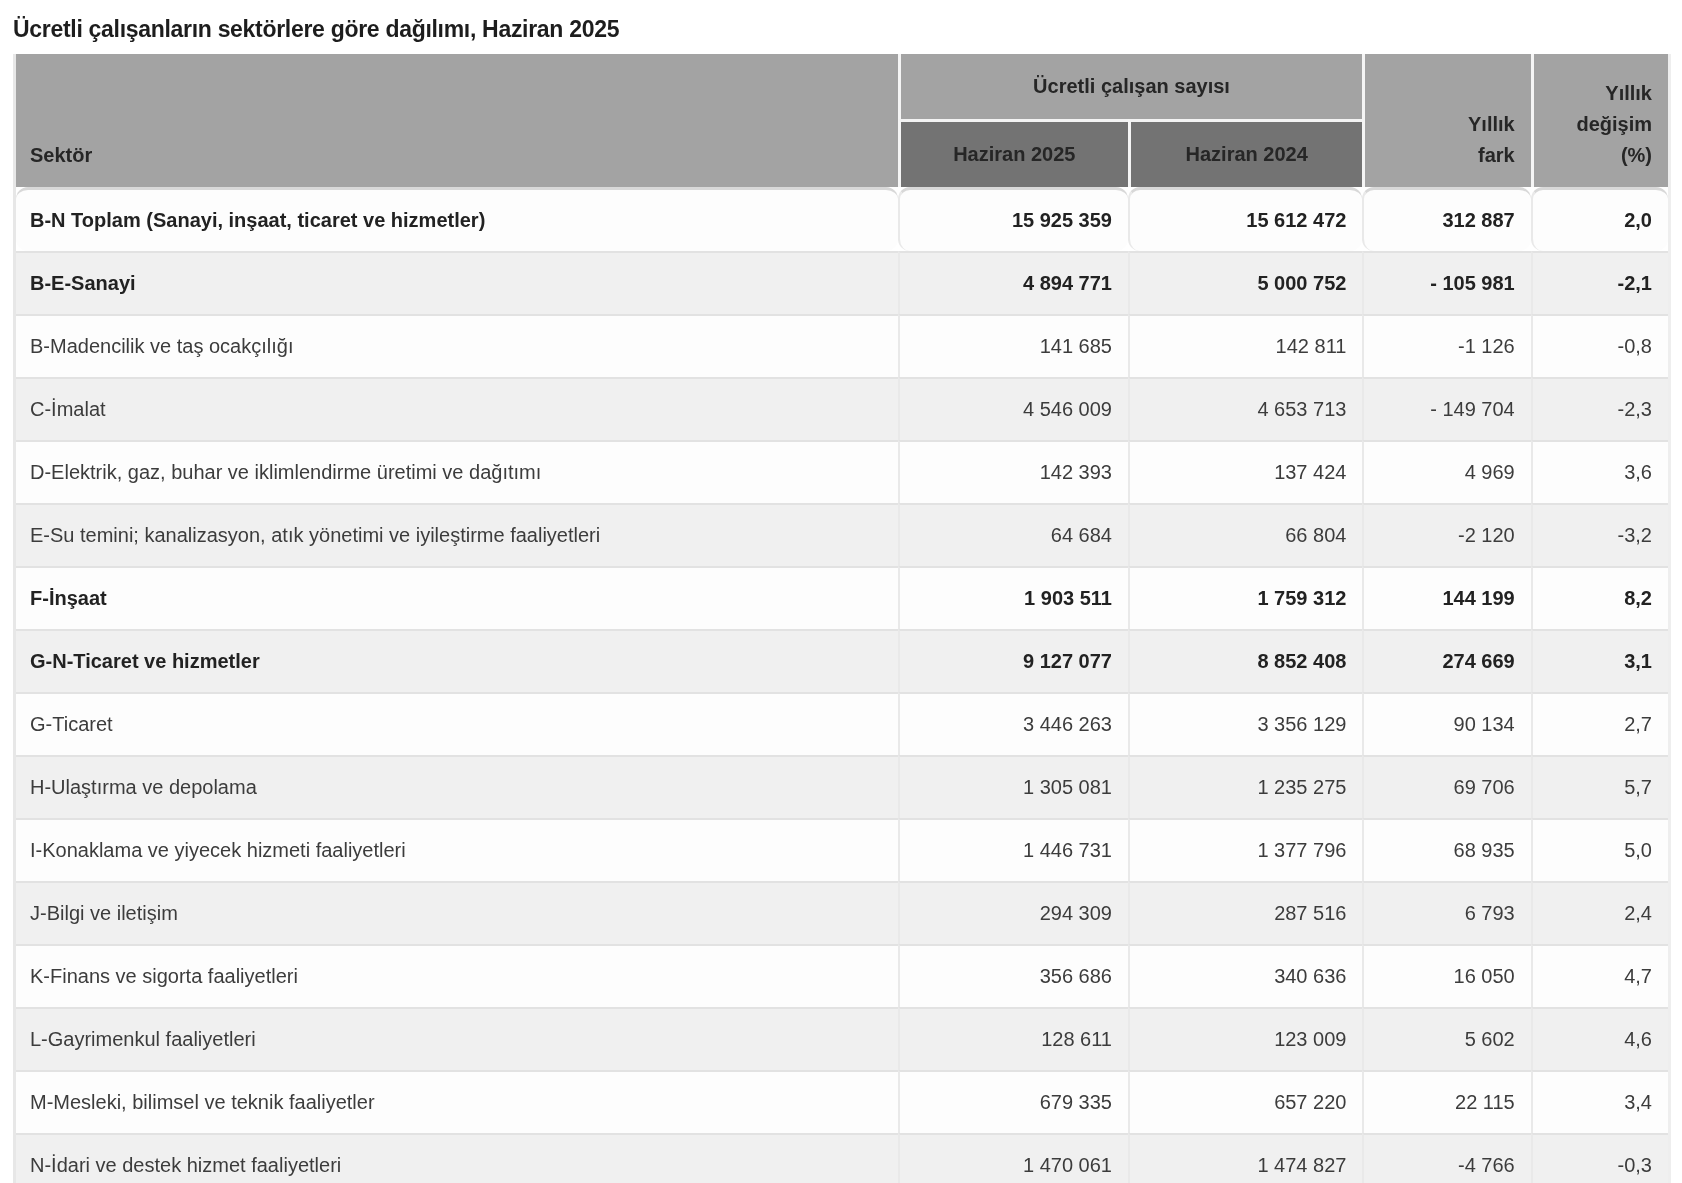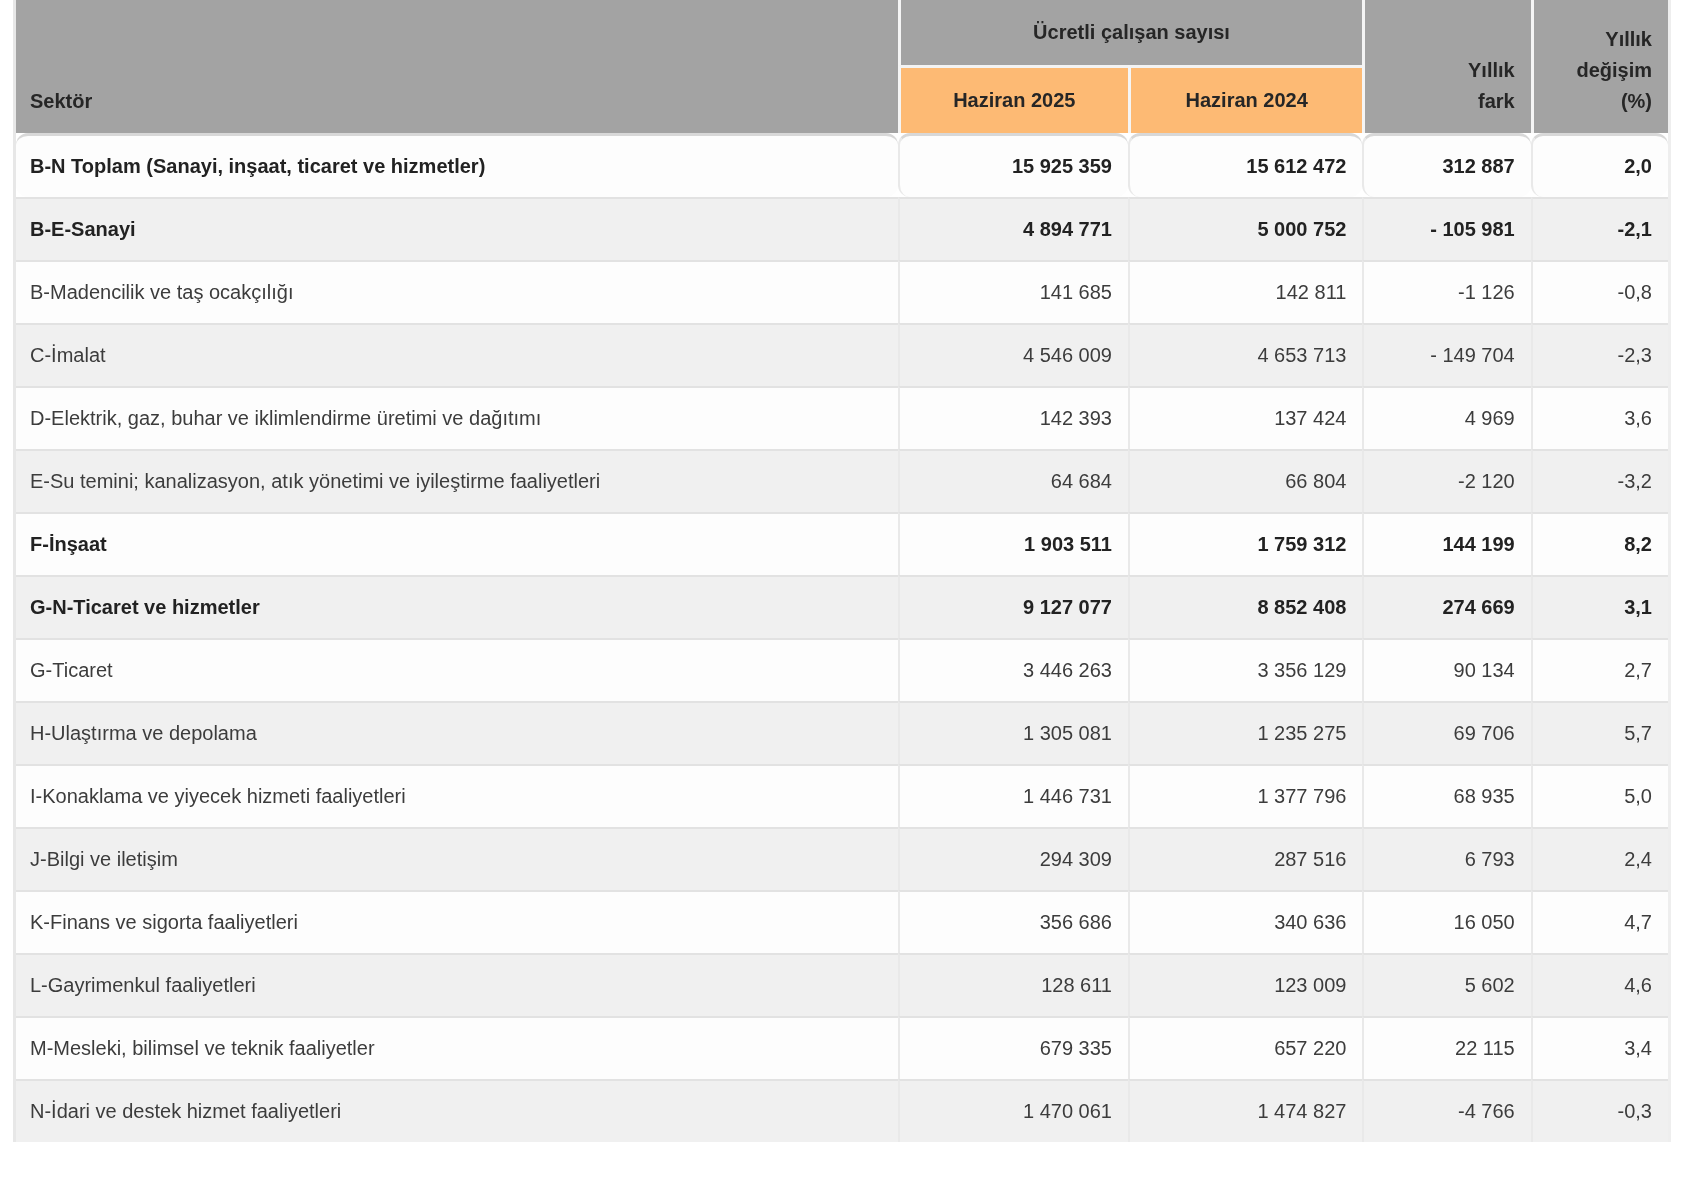--- a/index.html
+++ b/index.html
@@ -53,21 +53,21 @@
     padding: 0 0 20px 14px;
     height: 63px;
   }
   .th-group {
     text-align: center;
     vertical-align: middle;
     height: 63px;
     border-left: 3px solid #f5f5f5;
   }
   .th-sub {
-    background: #fdba74;
+    background: #737373;
     text-align: center;
     vertical-align: middle;
     font-weight: bold;
     height: 63px;
     border-top: 3px solid #f3f3f3;
     border-left: 3px solid #f5f5f5;
   }
   .th-num {
     text-align: right;
     vertical-align: bottom;
@@ -96,20 +96,21 @@
   }
   tr.bold td {
     font-weight: bold;
     color: #222222;
   }
 </style>
 </head>
 <body>
 
 <div class="page">
+  <h1 class="title">Ücretli çalışanların sektörlere göre dağılımı, Haziran 2025</h1>
 
   <table class="stats">
     <colgroup>
       <col class="c-sector">
       <col class="c-2025">
       <col class="c-2024">
       <col class="c-diff">
       <col class="c-pct">
     </colgroup>
     <thead>

